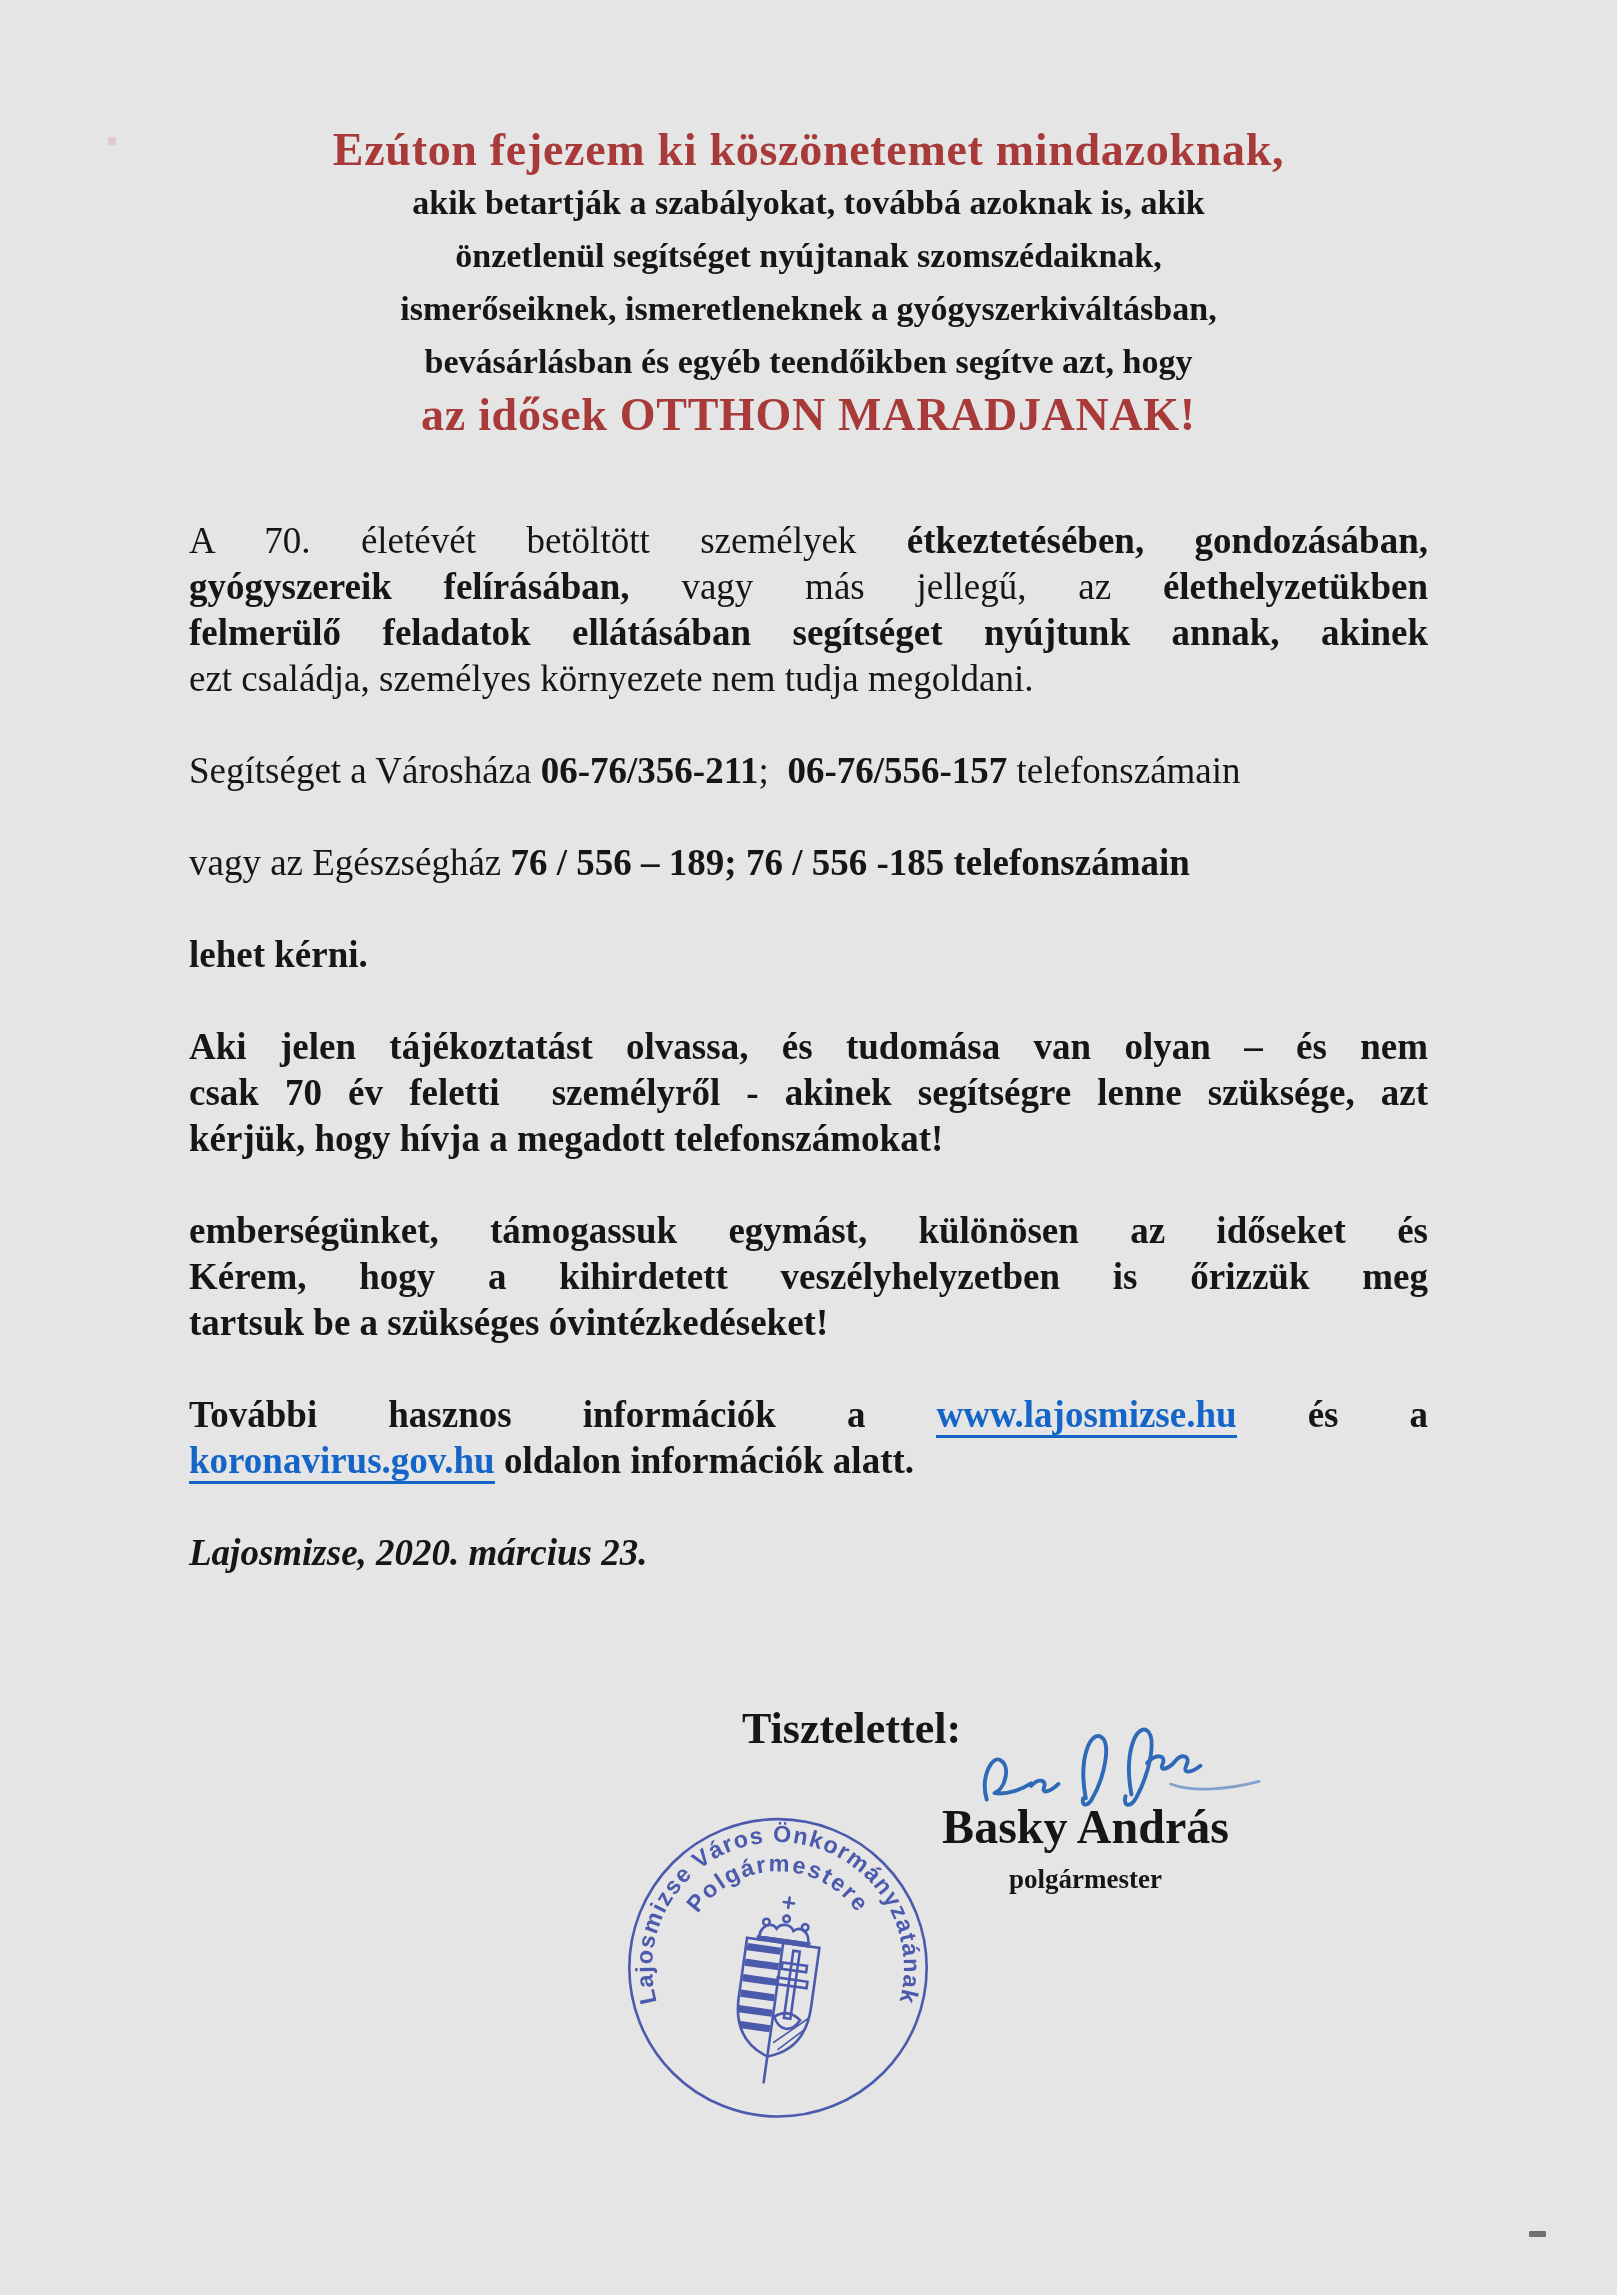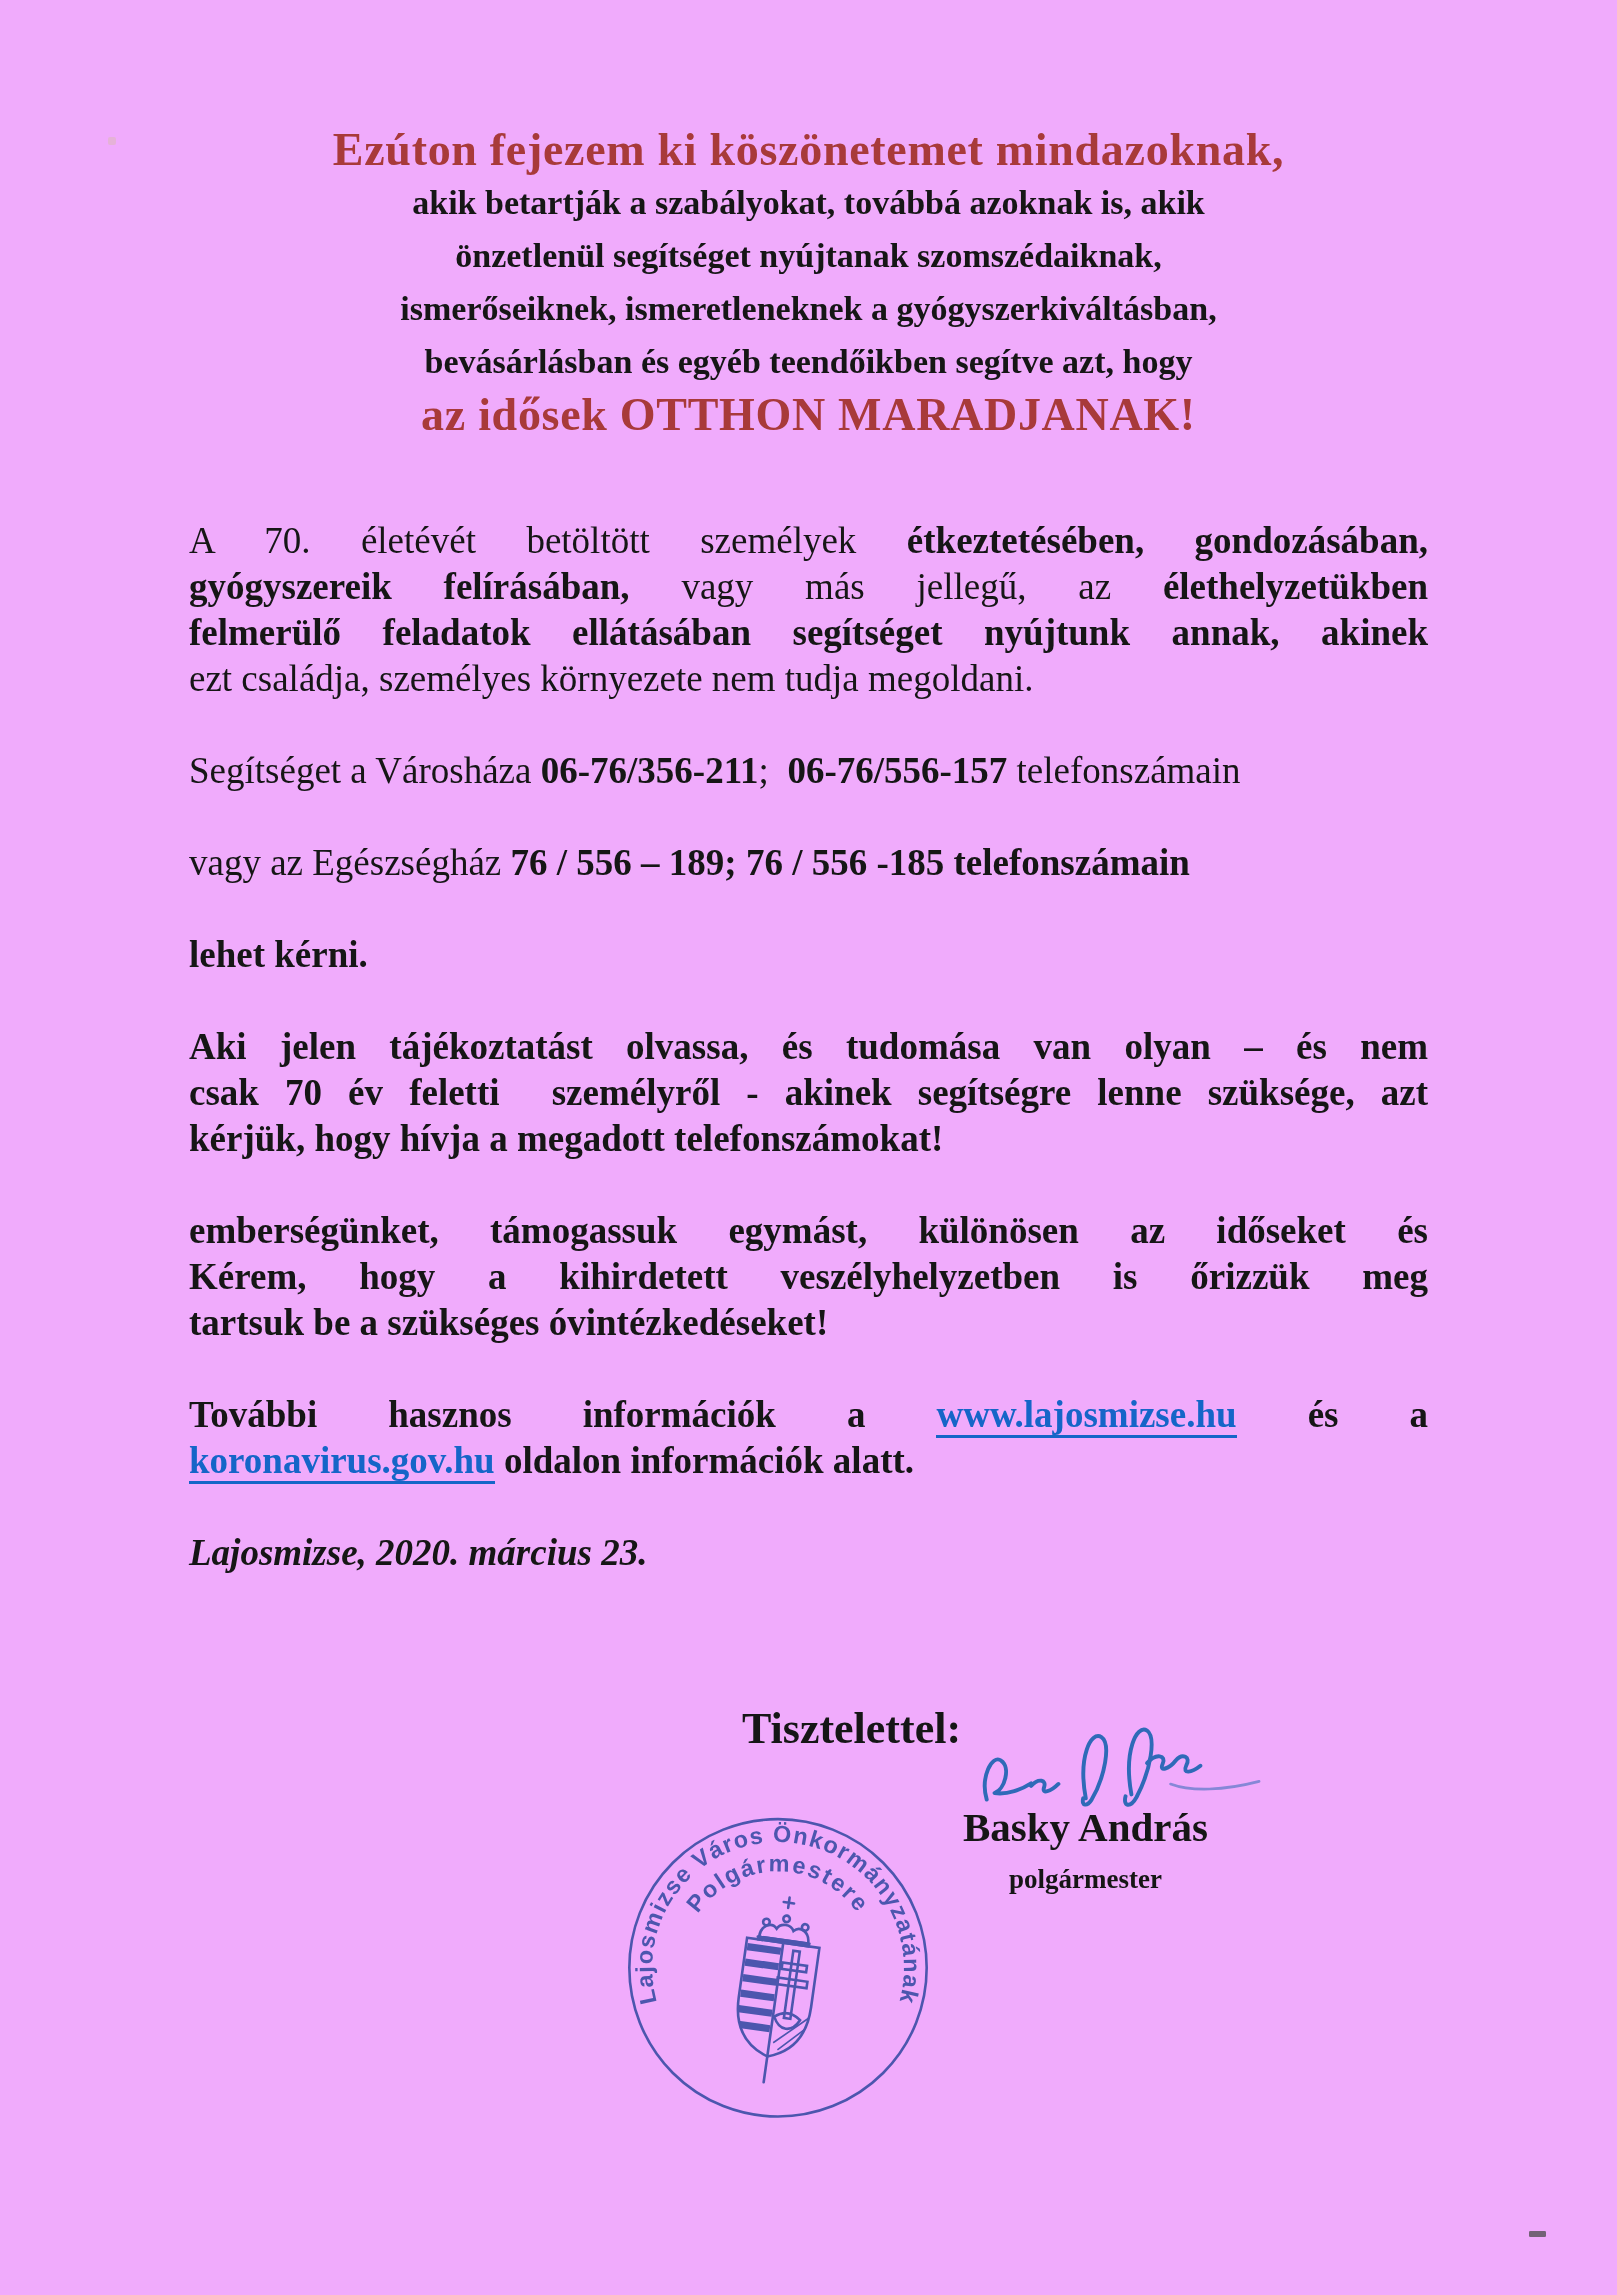--- a/index.html
+++ b/index.html
@@ -1,38 +1,38 @@
 <!DOCTYPE html>
 <html lang="hu" style="--title-red: #a83a3a; --text-black: #161616; --link-blue: #1565c8; --signature-blue: #2f6ab8; --stamp-blue: #3f4fa8;font-size:10.4px"><head>
 <meta charset="utf-8">
 <style>
   :root{
     --title-red:#a83a3a; --text-black:#161616; --link-blue:#1565c8;
     --signature-blue:#2f6ab8; --stamp-blue:#3f4fa8;
   }
   html,body{margin:0;padding:0;background:#ffffff;}
-  .page{position:relative;width:1617px;height:2295px;background:#f0abfc;overflow:hidden;
+  .page{position:relative;width:1617px;height:2295px;background:#e5e5e5;overflow:hidden;
         font-family:"Liberation Serif",serif;color:var(--text-black);}
   .content{position:absolute;left:189px;top:0;width:1239px;}
   .title-block{padding-top:123px;}
   .title-line{font-weight:bold;font-size:34px;line-height:53px;text-align:center;color:var(--text-black);}
   .title-line.red{color:var(--title-red);font-size:46px;letter-spacing:0.7px;}
   .paras{margin-top:77px;}
   .para{margin:0 0 46px 0;}
   .line{font-size:37px;line-height:46px;text-align:left;}
   .line.just{text-align:justify;text-align-last:justify;}
   .b{font-weight:bold;}
   a.link{color:var(--link-blue);text-decoration:none;border-bottom:3.3px solid var(--link-blue);}
   .date-line{font-size:37px;line-height:46px;font-weight:bold;font-style:italic;}
   .salutation{position:absolute;left:742px;top:1703px;font-size:44px;font-weight:bold;}
   .sig-svg{position:absolute;left:975px;top:1720px;width:290px;height:111px;}
   .sig-main{stroke:var(--signature-blue);fill:none;stroke-width:6;stroke-linecap:round;stroke-linejoin:round;}
   .sig-swash{stroke:var(--signature-blue);fill:none;stroke-width:4;stroke-linecap:round;opacity:.55;}
   .name-block{position:absolute;left:939px;top:1801px;width:293px;text-align:center;}
-  .closing-name{font-size:41px;font-weight:bold;line-height:52px;}
+  .closing-name{font-size:48px;font-weight:bold;line-height:52px;}
   .closing-role{font-size:27px;font-weight:bold;line-height:52px;}
   .stamp-svg{position:absolute;left:626px;top:1812px;width:304px;height:313px;opacity:.92;}
   .st{stroke:var(--stamp-blue);fill:none;stroke-width:4;stroke-linecap:round;}
   .st-thin{stroke:var(--stamp-blue);fill:none;stroke-width:2.5;}
   .stf{fill:var(--stamp-blue);}
   .stamp-text{fill:var(--stamp-blue);font-family:"Liberation Sans",sans-serif;font-weight:bold;}
   .outer-arc-text{font-size:36px;letter-spacing:2px;}
   .inner-arc-text{font-size:36px;letter-spacing:3px;}
   .artifact-dash{position:absolute;left:1529px;top:2231px;width:17px;height:5.9px;background:#4a4a4a;opacity:.75;border-radius:1.3px;}
   .artifact-dot{position:absolute;left:108px;top:137px;width:7.8px;height:7.8px;background:#dcb8b8;opacity:.55;border-radius:2px;}

